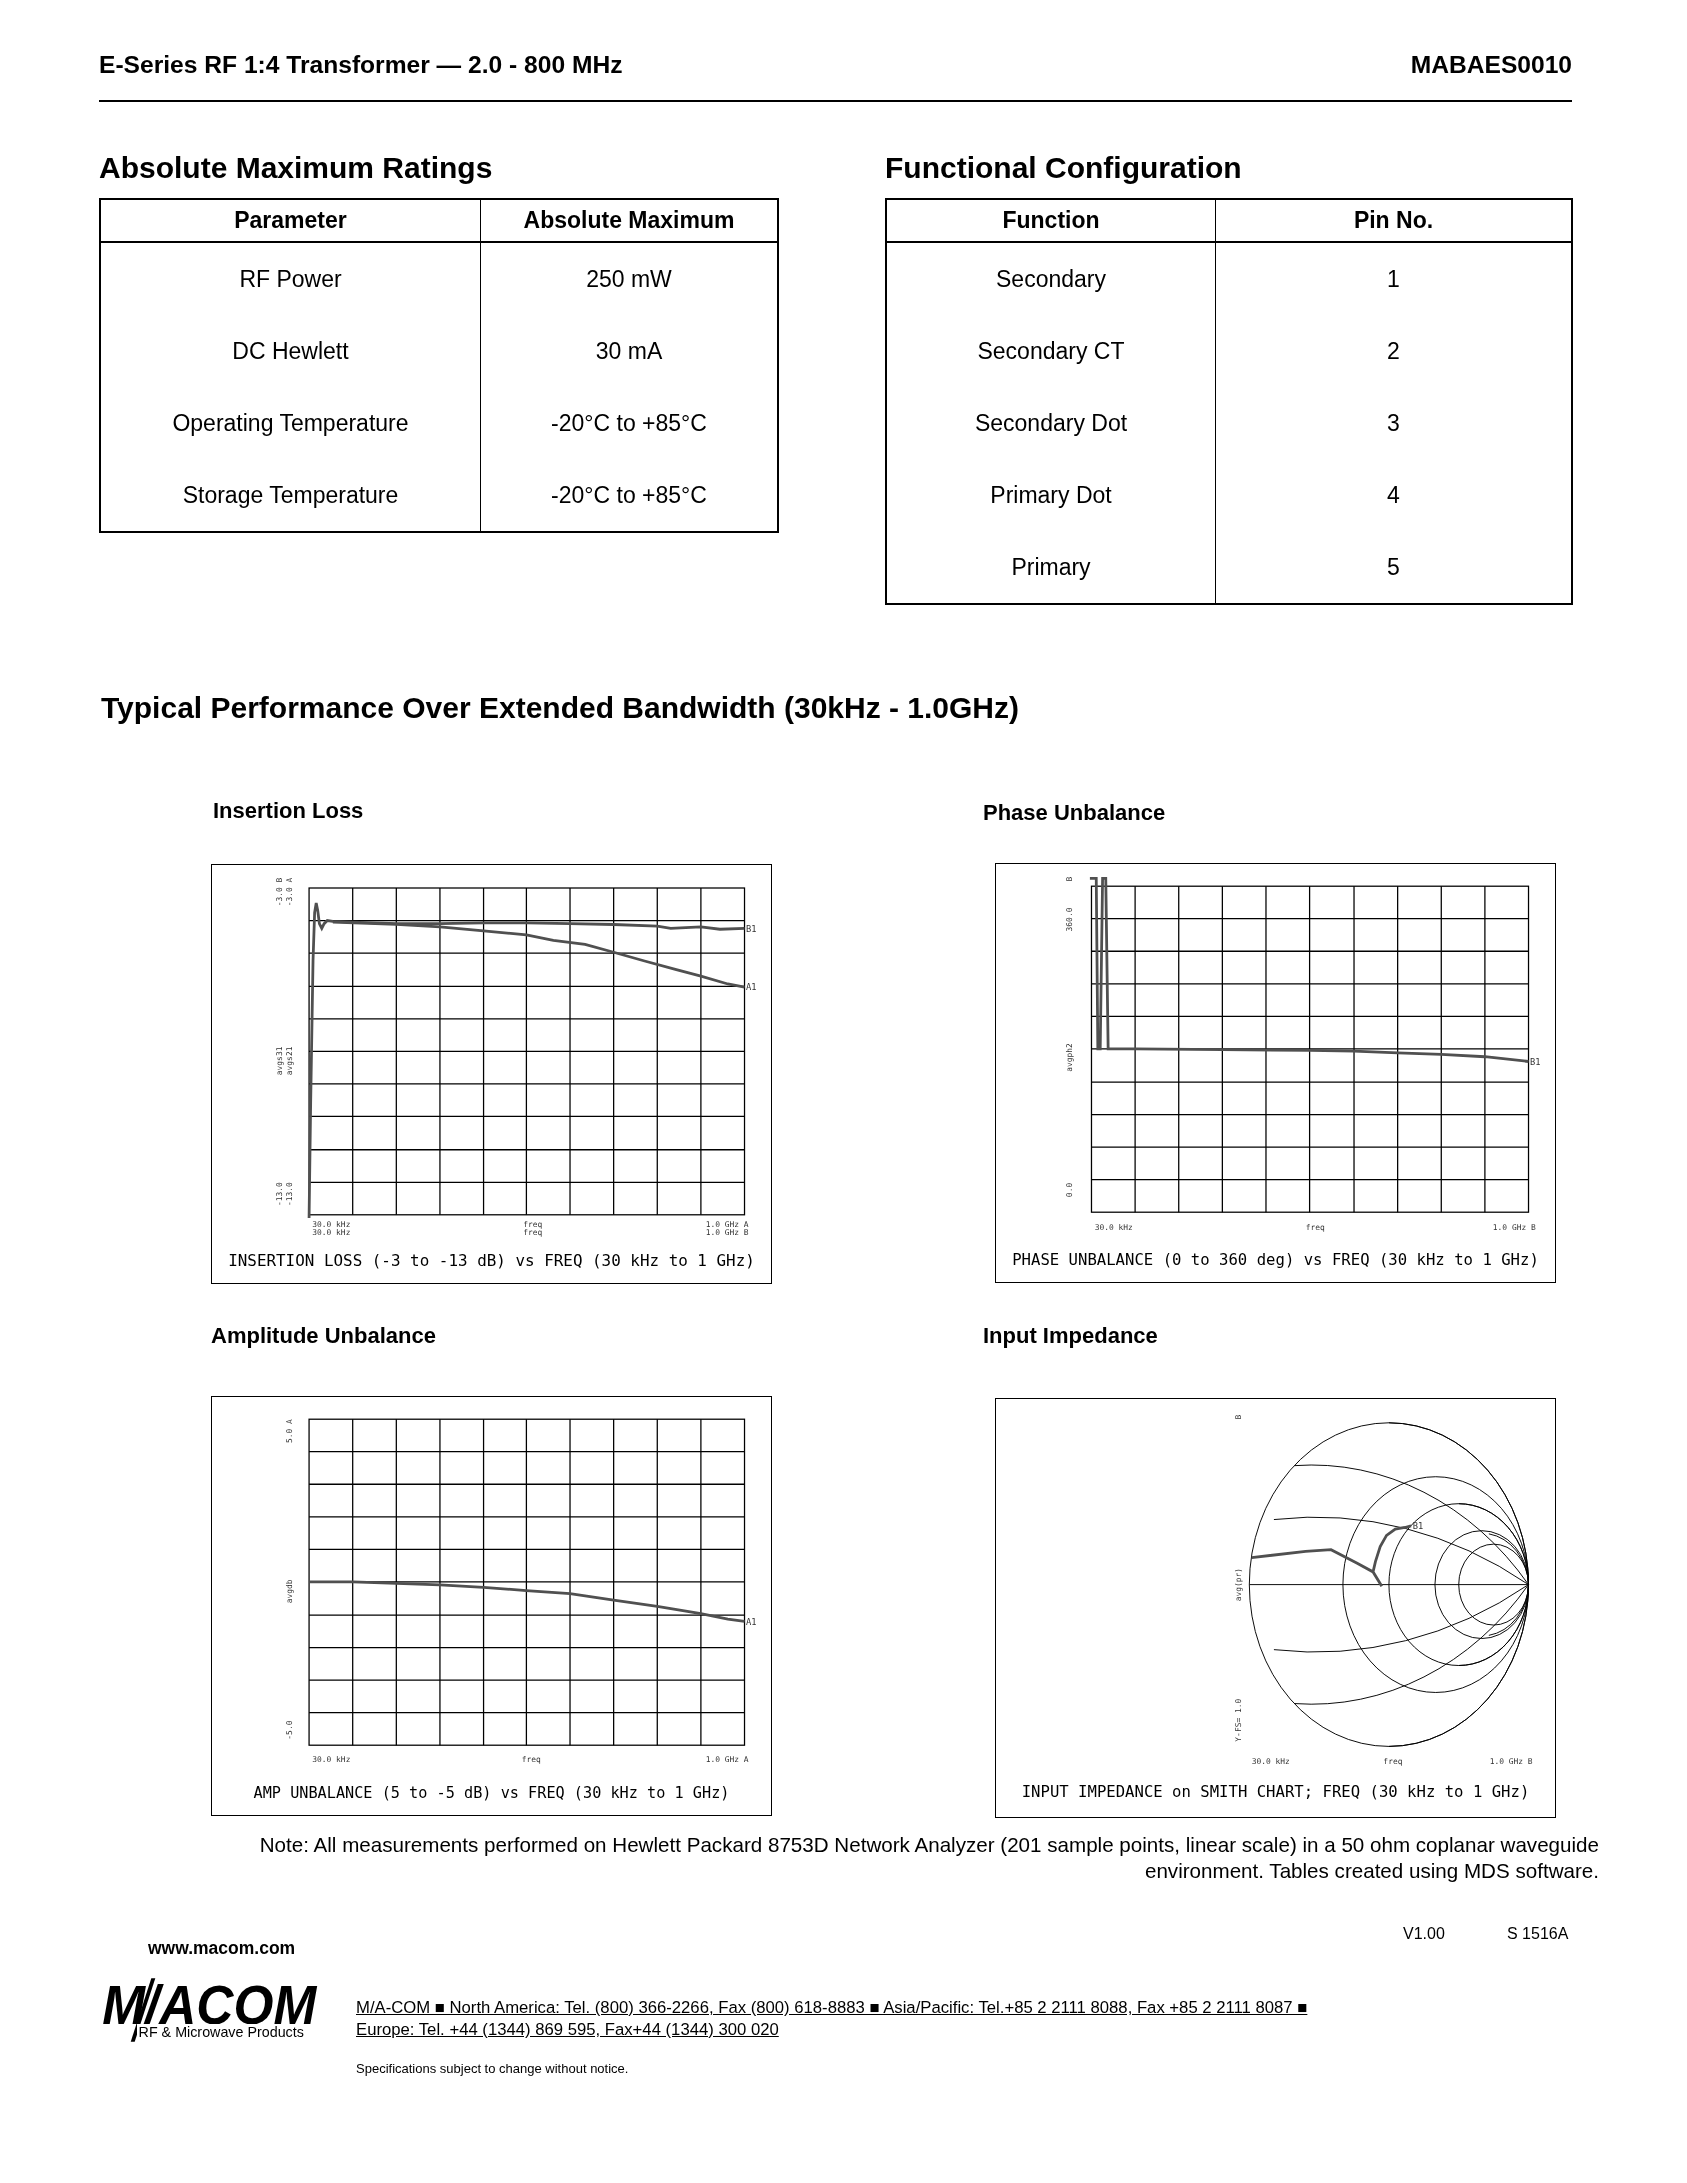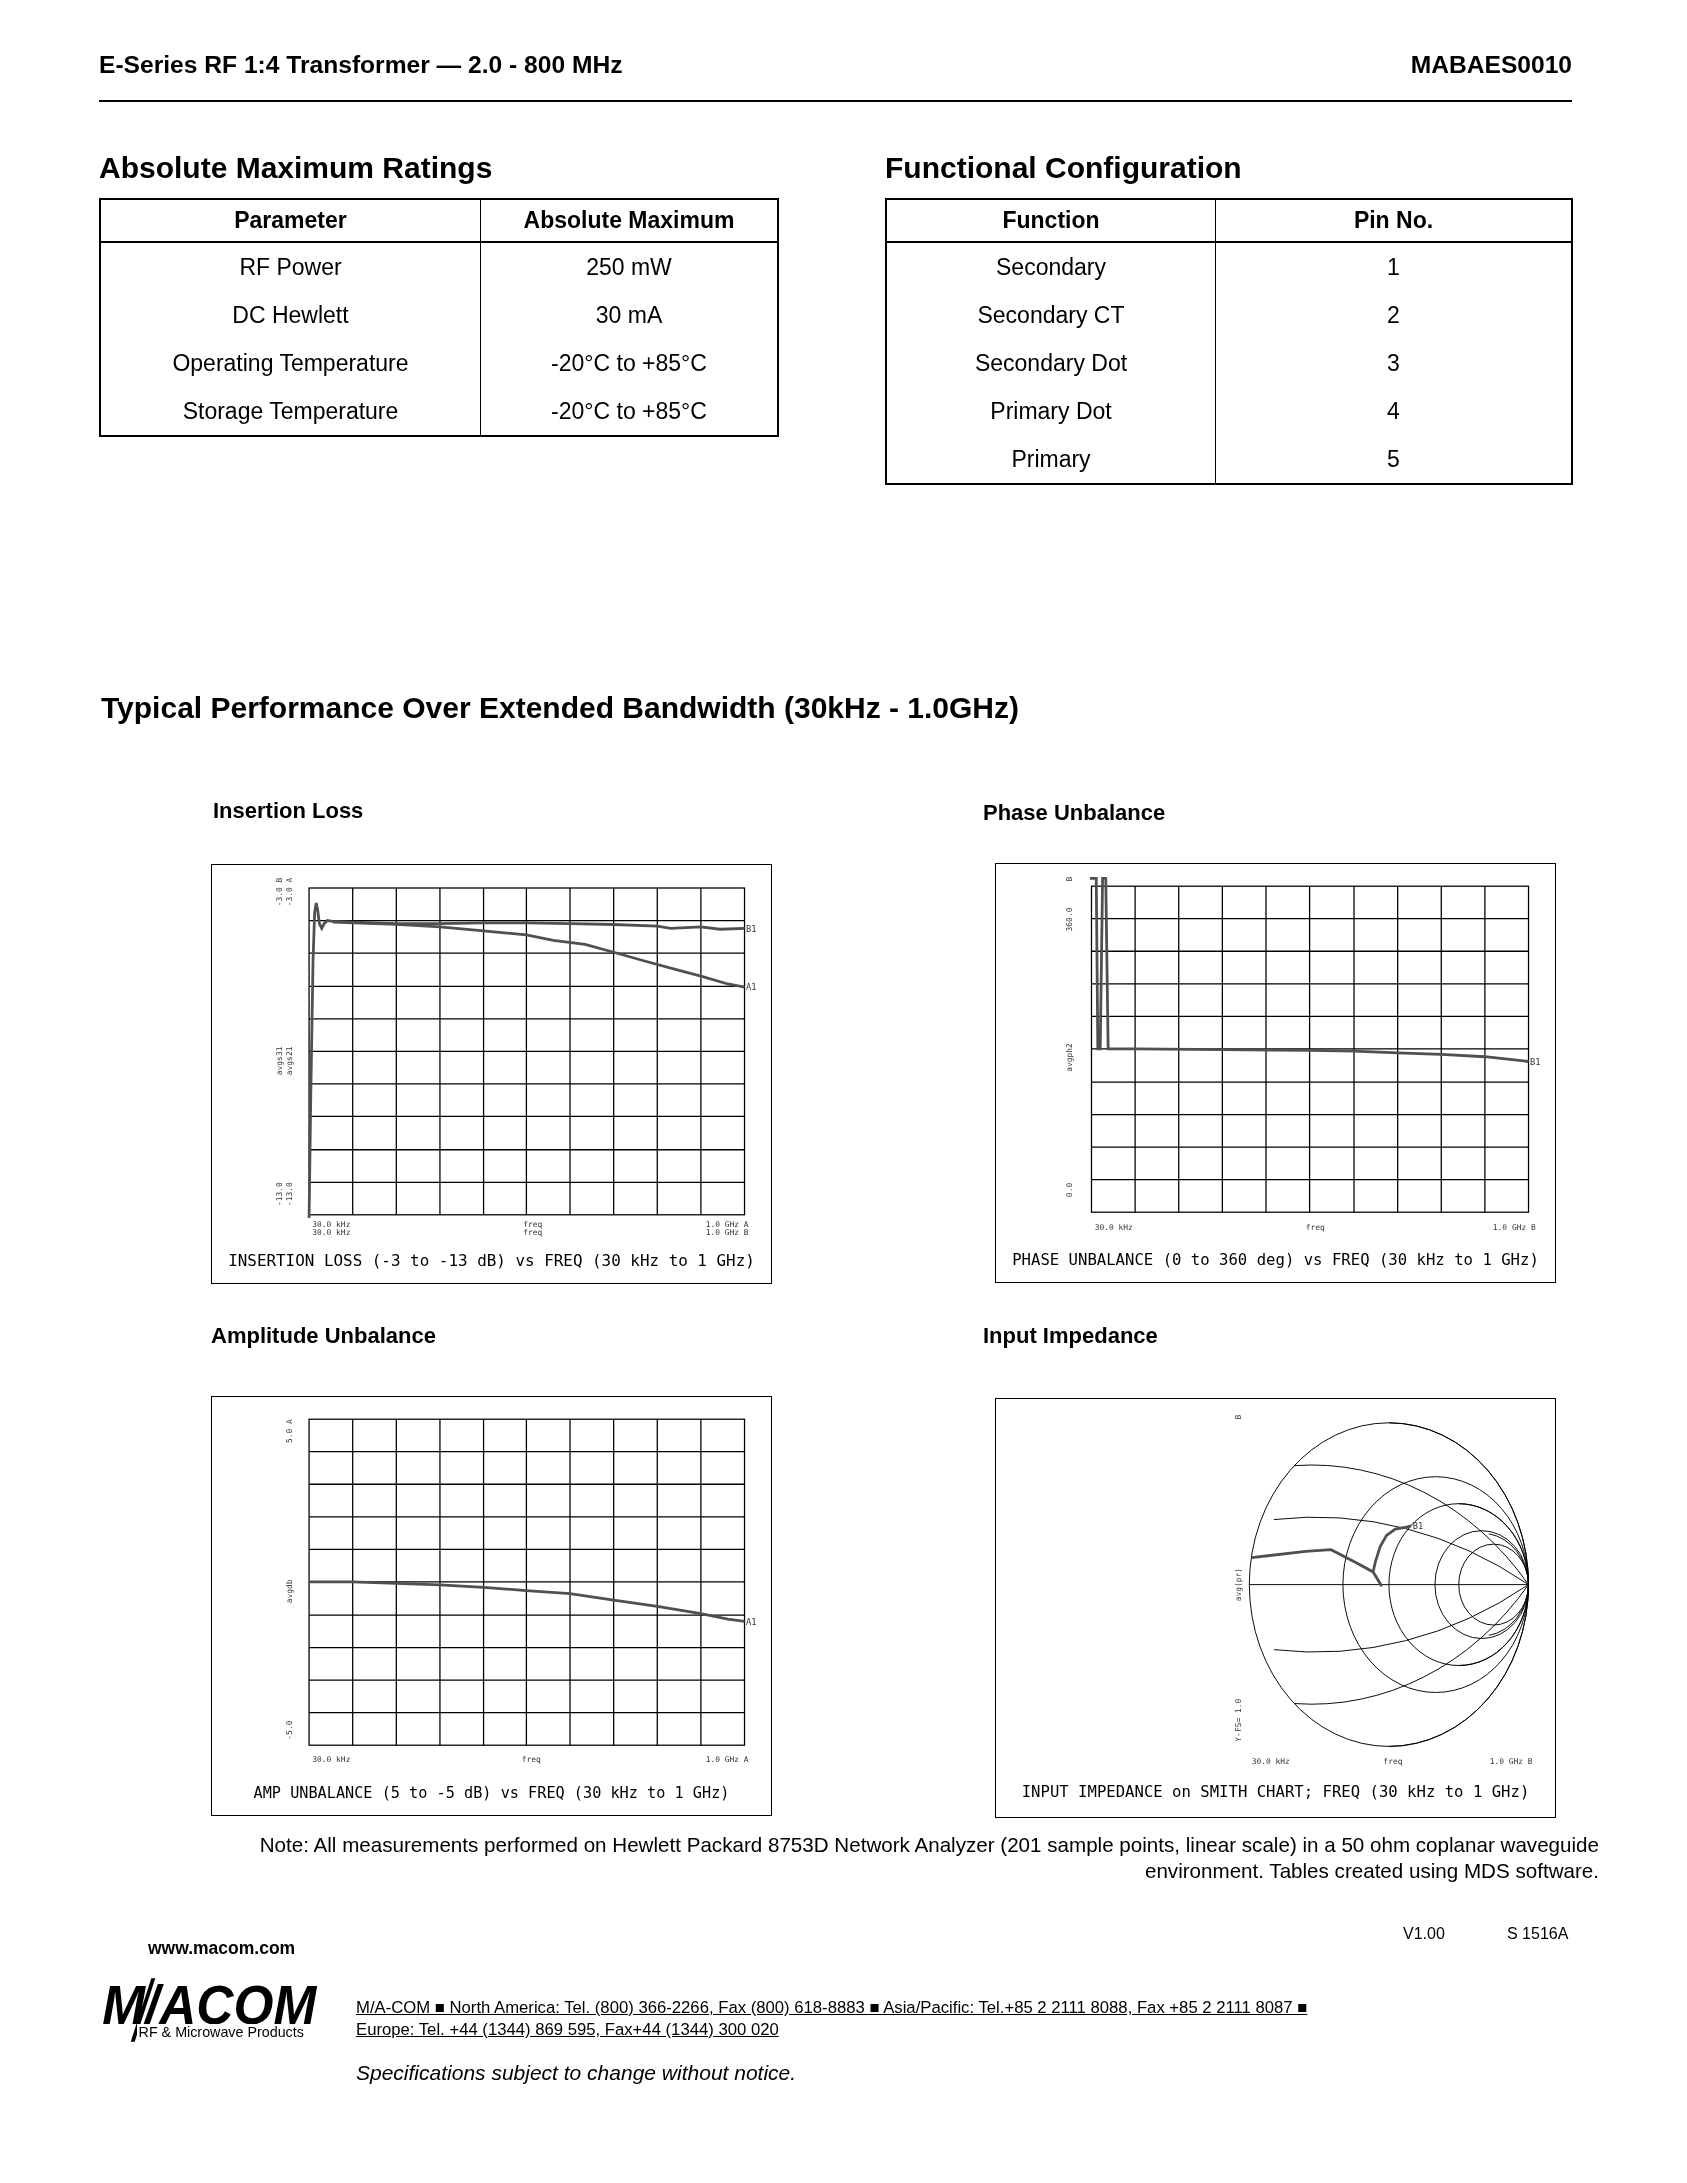--- a/index.html
+++ b/index.html
@@ -5,29 +5,29 @@
   html, body { margin:0; padding:0; background:#fff; }
   body { width:1687px; height:2183px; position:relative; overflow:hidden;
          font-family:"Liberation Sans", sans-serif; color:#000; }
   .abs { position:absolute; }
   .hdr { font-weight:bold; font-size:24.6px; white-space:nowrap; }
   .rule { position:absolute; left:99px; width:1473px; top:100px; height:2.4px; background:#000; }
   .h2 { font-weight:bold; font-size:30px; white-space:nowrap; }
   .h3 { font-weight:bold; font-size:22px; white-space:nowrap; }
   table.spec { position:absolute; border-collapse:collapse; border:2px solid #000; font-size:23px; }
   table.spec th { font-weight:bold; height:41px; border-bottom:2px solid #000; text-align:center; padding:0; }
-  table.spec td { text-align:center; height:40px; padding:4px; }
+  table.spec td { text-align:center; height:40px; padding:16px; }
   table.spec .c1 { border-right:1.6px solid #000; }
   .chart-box { position:absolute; border:1.6px solid #000; background:#fff; }
   .chart-box svg { position:absolute; left:0; top:0; }
   .note { font-size:20.6px; line-height:26px; width:1389px;text-align:right; }
   .small { font-size:16px; white-space:nowrap; }
   .foot { font-size:16.7px; line-height:21.4px; white-space:nowrap;text-decoration:underline; }
   .www { font-size:17.5px; font-weight:bold; }
-  .spec-note { font-size:21px; font-style:italic; }
+  .spec-note { font-size:13px; }
   .logo-sub { font-size:14.3px; white-space:nowrap; }
 </style>
 </head>
 <body>
 
 <div class="abs hdr" style="left:99px; top:51px;">E-Series RF 1:4 Transformer — 2.0 - 800 MHz</div>
 <div class="abs hdr" style="right:115px; top:51px;">MABAES0010</div>
 <div class="rule"></div>
 
 <div class="abs h2" style="left:99px; top:151px;">Absolute Maximum Ratings</div>

